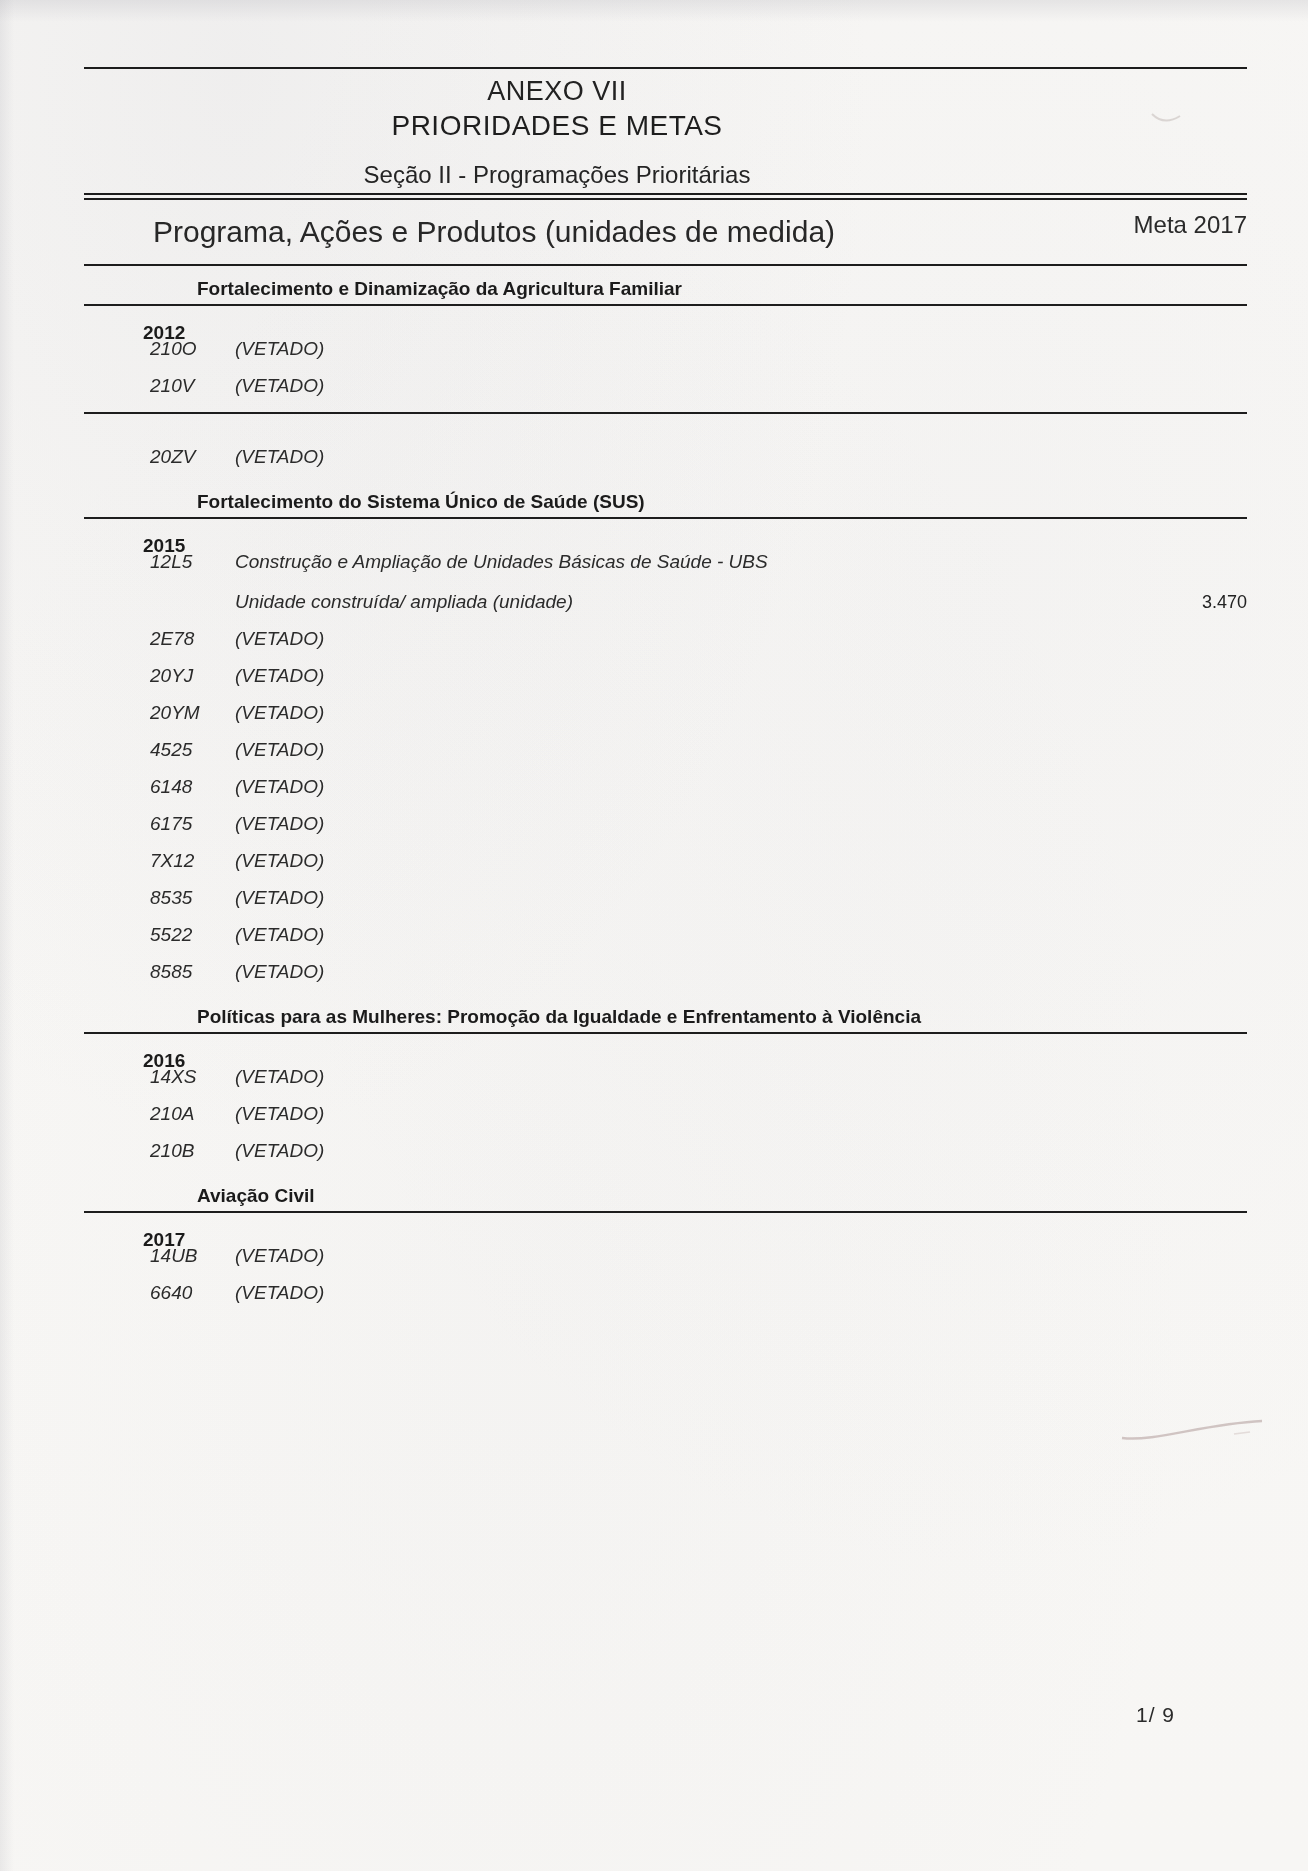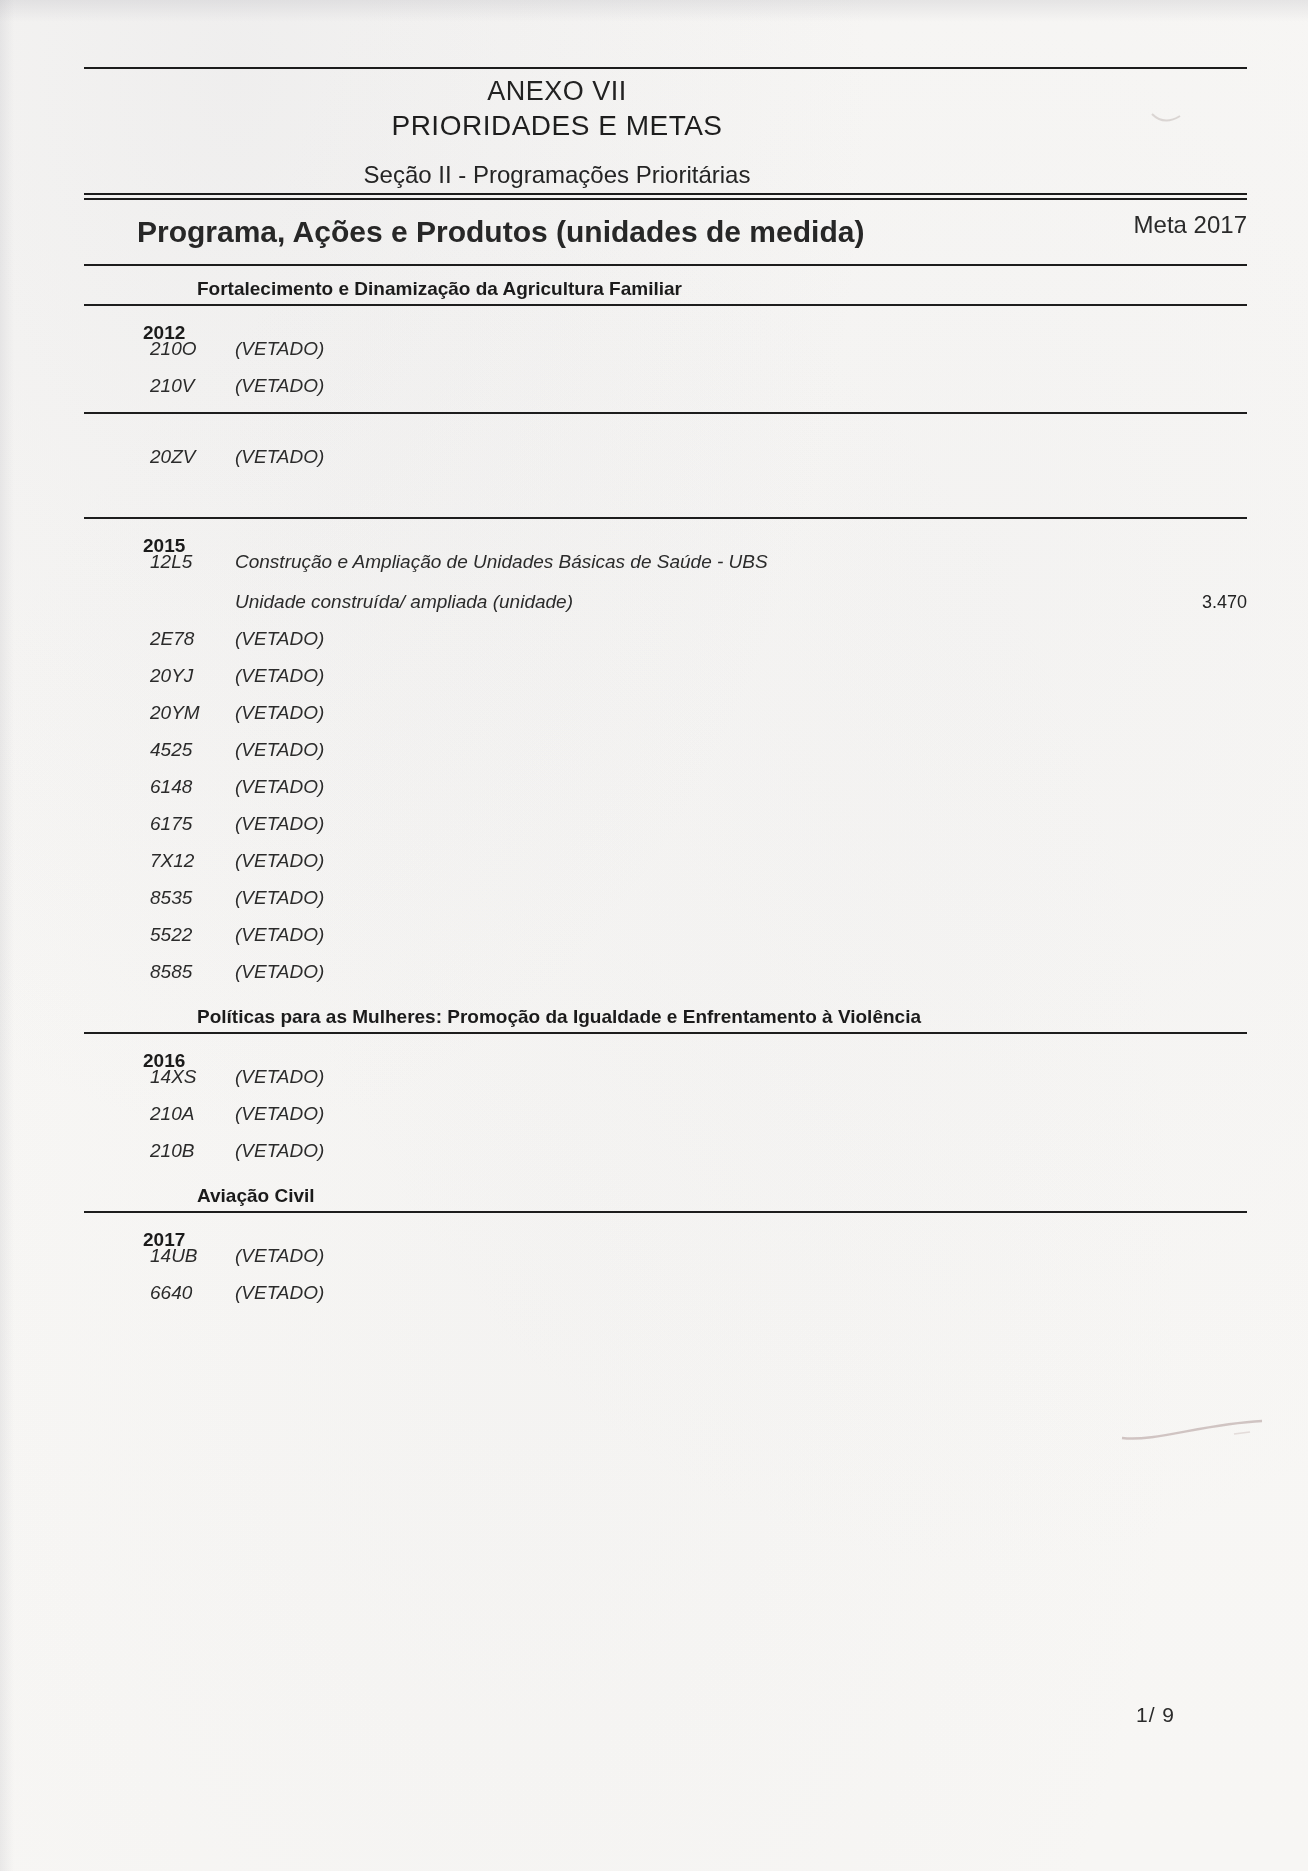--- a/index.html
+++ b/index.html
@@ -30,21 +30,21 @@
     pointer-events:none;
   }
   .hrule{position:absolute;left:84px;width:1163px;border-top:2px solid #1c1c1c;}
   .double-rule{position:absolute;left:84px;width:1163px;height:3px;
     border-top:2px solid #1c1c1c;border-bottom:2px solid #1c1c1c;}
   .title-band{position:absolute;left:84px;width:946px;text-align:center;}
   #title1{top:76px;font-size:27px;letter-spacing:0.5px;color:#222;}
   #title2{top:110px;font-size:28px;letter-spacing:0.5px;color:#1e1e1e;}
   #section-title{top:161px;font-size:24px;color:#242424;}
   #col-header-left{
-    position:absolute;left:137px;top:215px;font-size:30px;color:#272727;font-weight:bold;
+    position:absolute;left:153px;top:215px;font-size:30px;color:#272727;
   }
   #col-header-right{
     position:absolute;right:61px;top:211px;font-size:24px;color:#2a2a2a;
   }
   #table-body{
     position:absolute;left:84px;top:270px;width:1163px;font-size:19px;
   }
   .row{position:relative;height:22px;line-height:22px;white-space:nowrap;}
   .program-row{padding-top:8px;font-weight:bold;color:#1b1b1b;}
   .p-code{position:absolute;left:59px;margin-top:44px;}
@@ -93,20 +93,21 @@
         <span class="a-code">210V</span>
         <span class="a-label">(VETADO)</span>
       </div>
       <div class="program-rule"></div>
       <div class="row action-row">
         <span class="a-code">20ZV</span>
         <span class="a-label">(VETADO)</span>
       </div>
       <div class="row program-row">
         <span class="p-code">2015</span>
+        <span class="p-label">Fortalecimento do Sistema Único de Saúde (SUS)</span>
       </div>
       <div class="program-rule"></div>
       <div class="row action-row">
         <span class="a-code">12L5</span>
         <span class="a-label">Construção e Ampliação de Unidades Básicas de Saúde - UBS</span>
       </div>
       <div class="row product-row">
         <span class="pr-label">Unidade construída/ ampliada (unidade)</span>
         <span class="pr-meta">3.470</span>
       </div>

